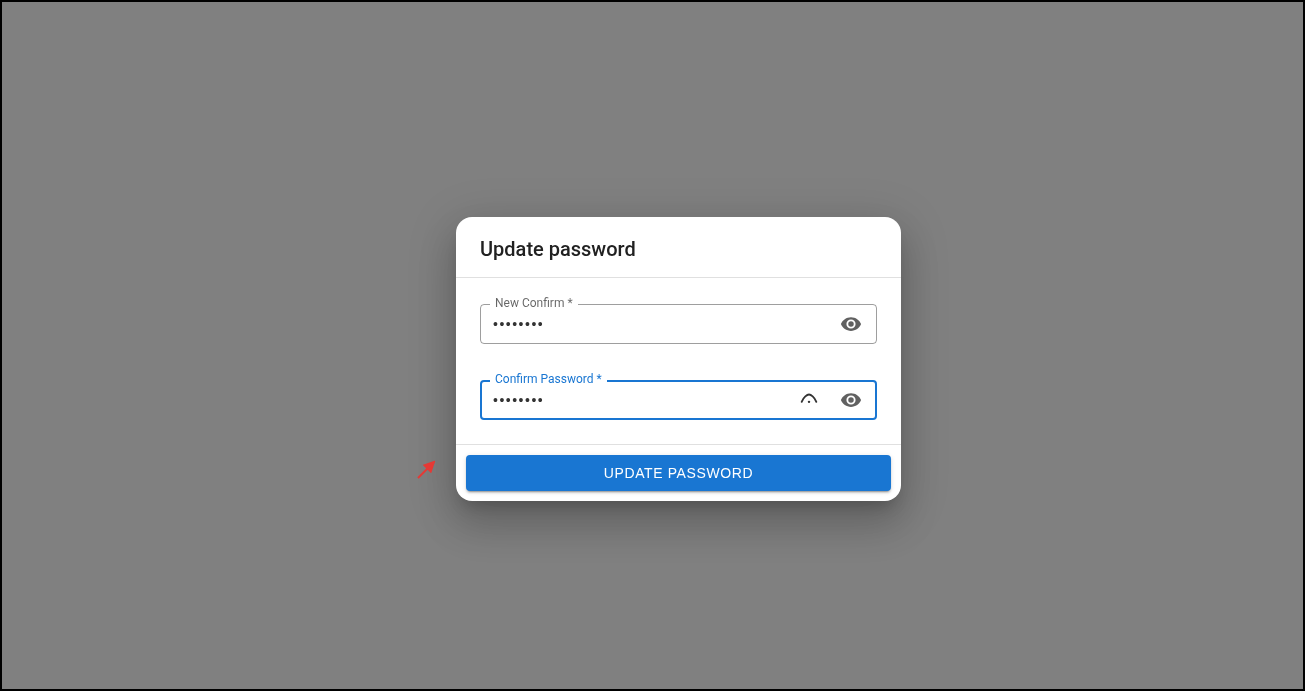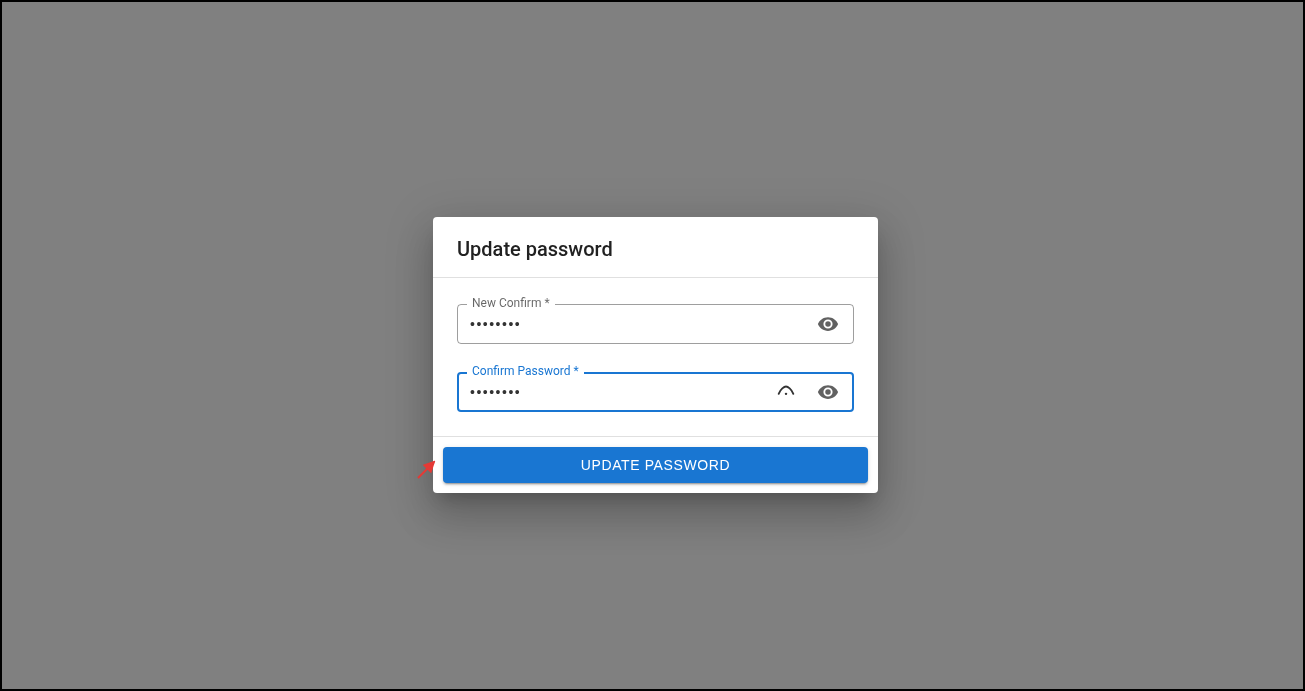--- a/index.html
+++ b/index.html
@@ -7,42 +7,42 @@
       font-family: Roboto, "Helvetica Neue", Arial, sans-serif;
       background: #808080;
       width: 1305px;
       height: 691px;
       position: relative;
       border: 2px solid #000;
       overflow: hidden;
     }
     .dialog {
       position: absolute;
-      left: 431px;
+      left: 454px;
       top: 215px;
       width: 445px;
       background: #fff;
-      border-radius: 4px;
+      border-radius: 16px;
       box-shadow: 0 11px 15px -7px rgba(0,0,0,.2), 0 24px 38px 3px rgba(0,0,0,.14), 0 9px 46px 8px rgba(0,0,0,.12);
     }
     .dlg-header {
       padding: 20px 24px 16px 24px;
       border-bottom: 1px solid #e0e0e0;
     }
     .dlg-title {
       font-size: 20px;
       font-weight: 500;
       color: #212121;
     }
     .dlg-body {
       padding: 18px 24px 24px 24px;
       border-bottom: 1px solid #e0e0e0;
     }
     .field { position: relative; margin-top: 8px; }
-    .field + .field { margin-top: 28px; }
+    .field + .field { margin-top: 36px; }
     .field-box {
       border: 1px solid rgba(0,0,0,.38);
       border-radius: 4px;
       height: 40px;
       display: flex;
       align-items: center;
       padding: 0 8px 0 12px;
       gap: 8px;
     }
     .field.focused .field-box {

